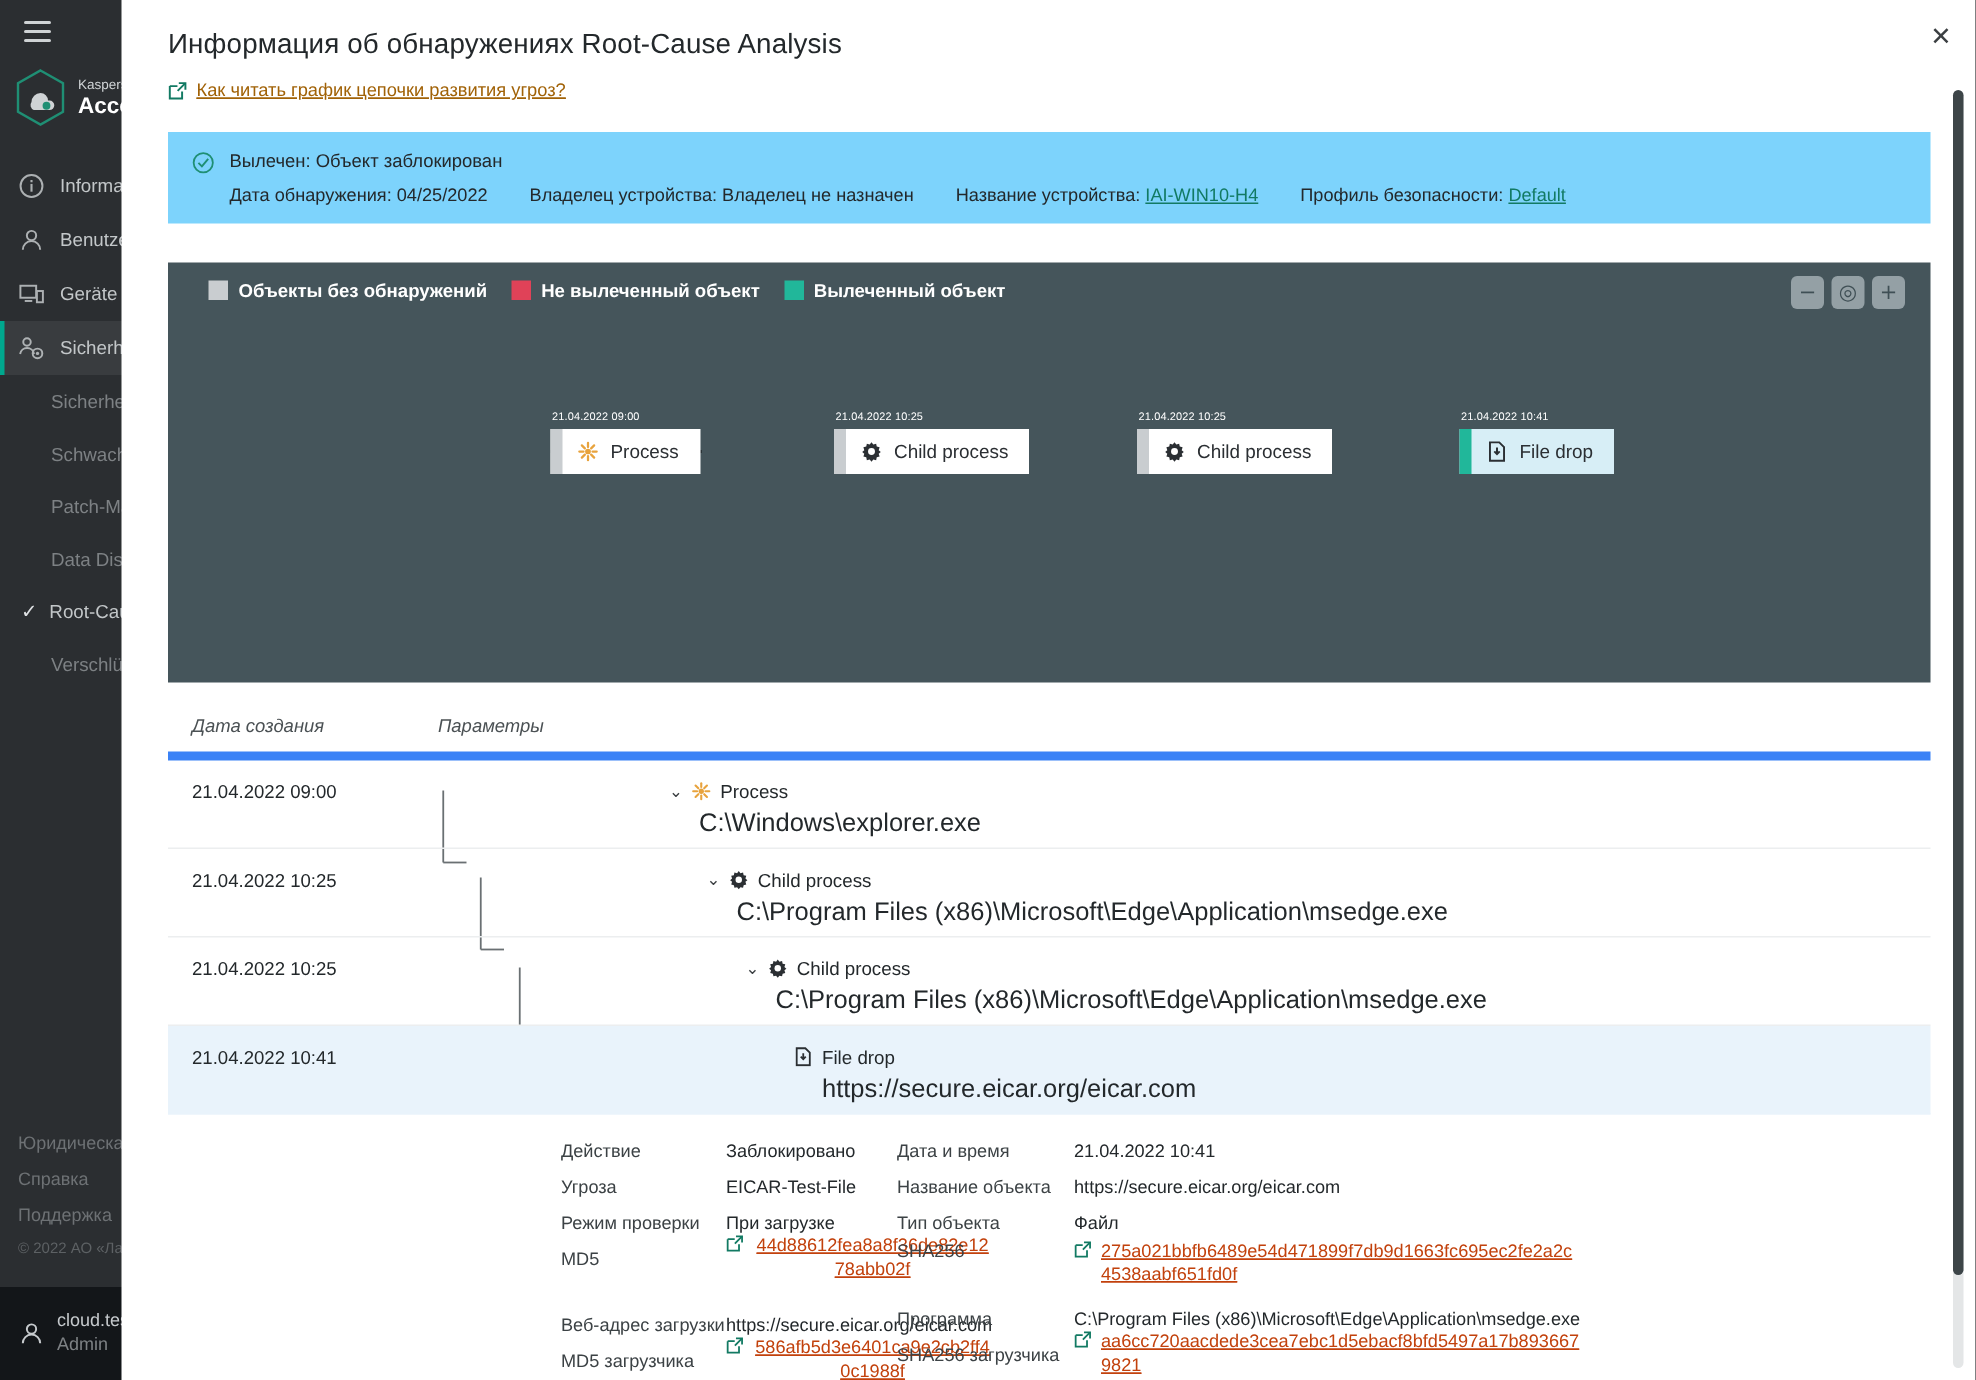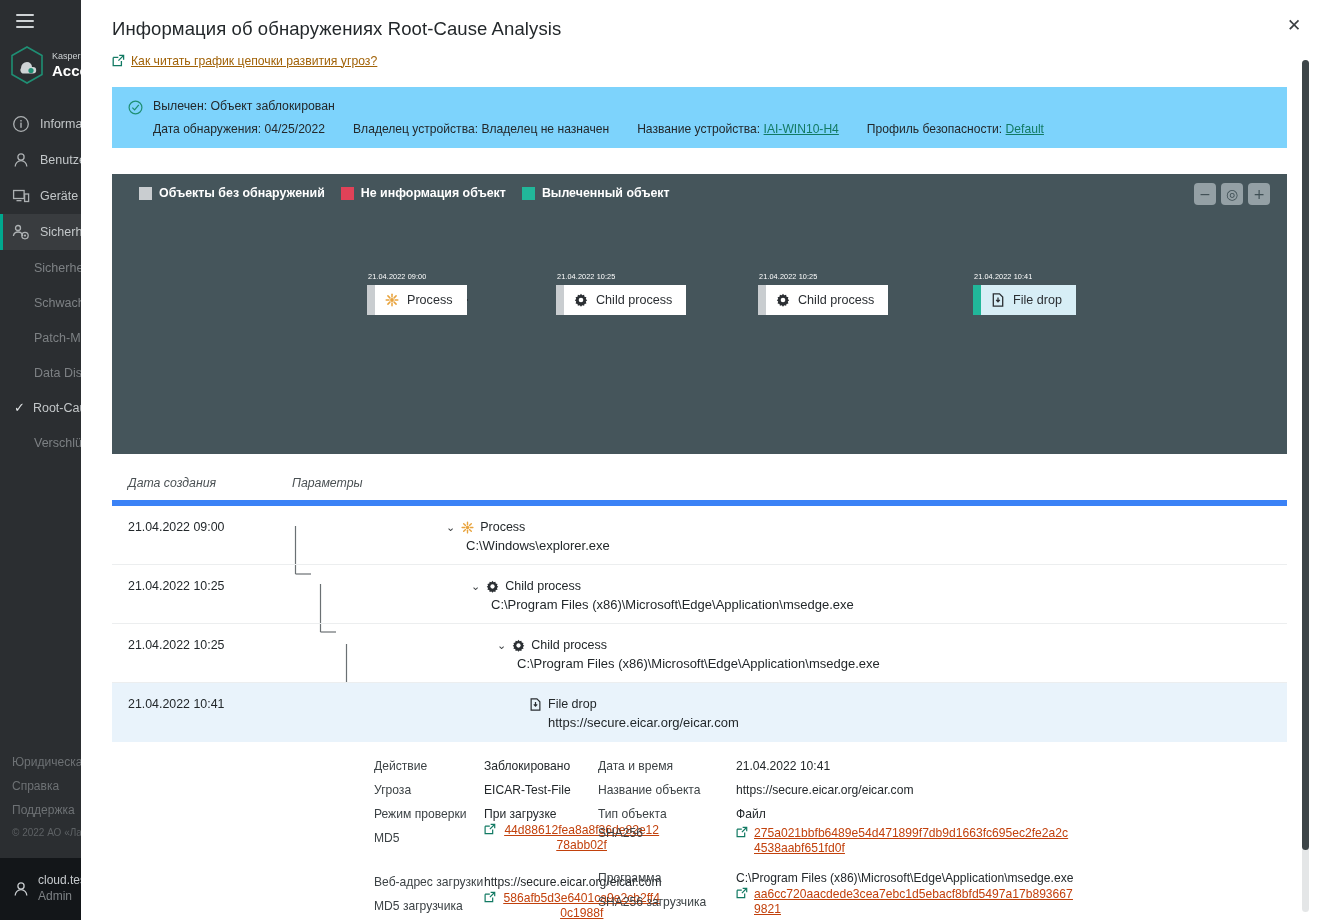--- a/index.html
+++ b/index.html
@@ -155,29 +155,29 @@
   .tbl-head .c2 { padding-left: 18px; }
   .trow {
     position: relative;
     display: flex; border-bottom: 1px solid #eceeef;
     min-height: 59px; align-items: flex-start; padding-top: 14px;
   }
   .trow.sel { background: #e9f3fb; border-bottom: 1px solid #e9f3fb; }
   .trow .date { width: 162px; padding-left: 16px; font-size: 12.4px; color: #23282b; }
   .trow .param { position: relative; flex: 1; }
   .node-line { display: flex; align-items: center; gap: 6px; font-size: 12.5px; color: #23282b; }
-  .node-path { font-size: 13px; color: #23282b; margin-top: 4px; }
+  .node-path { font-size: 17px; color: #23282b; margin-top: 4px; }
   .caret { color: #3c4043; font-size: 11px; font-family: "DejaVu Sans", sans-serif; line-height: 1; }
   .tree-svg { position: absolute; left: 0; top: 0; pointer-events: none; }
 
   
   .details { display: flex; padding: 12px 0 0 0; }
   .dcol { display: flex; }
   .dcol.left { width: 460px; padding-left: 262px; text-align: center; }
-  .dcol.right { flex: 1; padding-left: 26px; gap: 20px; }
+  .dcol.right { flex: 1; padding-left: 26px; }
   .dlabels { width: 110px; flex: none; }
   .dvalues { flex: 1; }
   .drow { height: 24px; font-size: 12.1px; color: #23282b; white-space: nowrap; display: flex; align-items: center; }
   .drow.lbl { color: #3c4245; }
   .drow.tall { height: 40px; align-items: flex-start; }
   .drow.gap { height: 20px; }
   .dval-link { color: #c2410c; display: inline-flex; gap: 6px; align-items: flex-start; }
   .dval-link .lnk { text-decoration: underline; max-width: 330px; word-break: break-all; white-space: normal; line-height: 1.28; }
   .dcol.right .dlabels { width: 118px; }
   .dcol.right .dval-link .lnk { max-width: 320px; }
@@ -355,21 +355,21 @@
       
       <div class="graph">
 
         <div class="legend">
           <span class="item">
             <span class="sw" style="background:#c9cdd0"></span>
             <span>Объекты без обнаружений</span>
           </span>
           <span class="item">
             <span class="sw" style="background:#e04258"></span>
-            <span>Не информация объект</span>
+            <span>Не вылеченный объект</span>
           </span>
           <span class="item">
             <span class="sw" style="background:#21b79a"></span>
             <span>Вылеченный объект</span>
           </span>
         </div>
 
         <div class="zoom-ctrls">
           <div class="zbtn">−</div>
           <div class="zbtn">◎</div>

